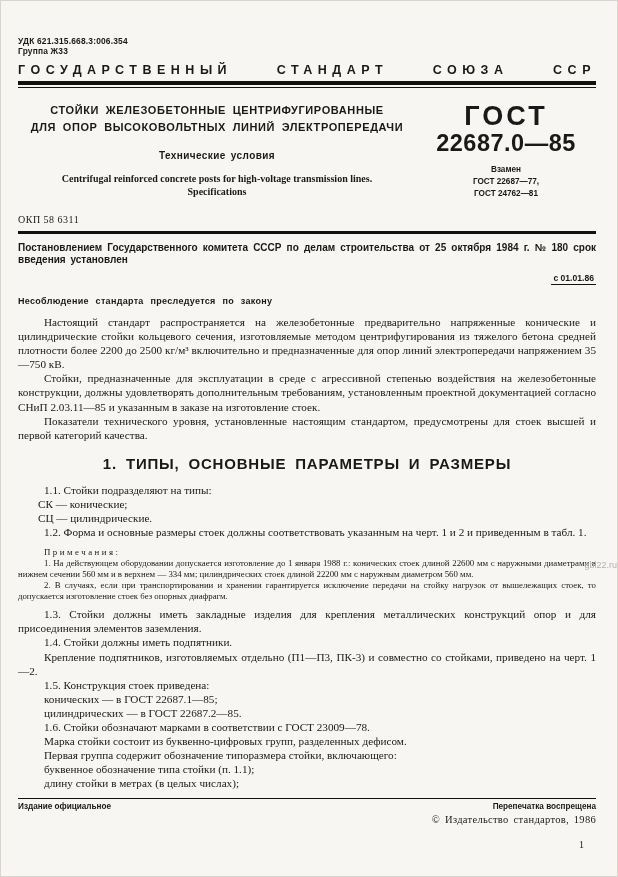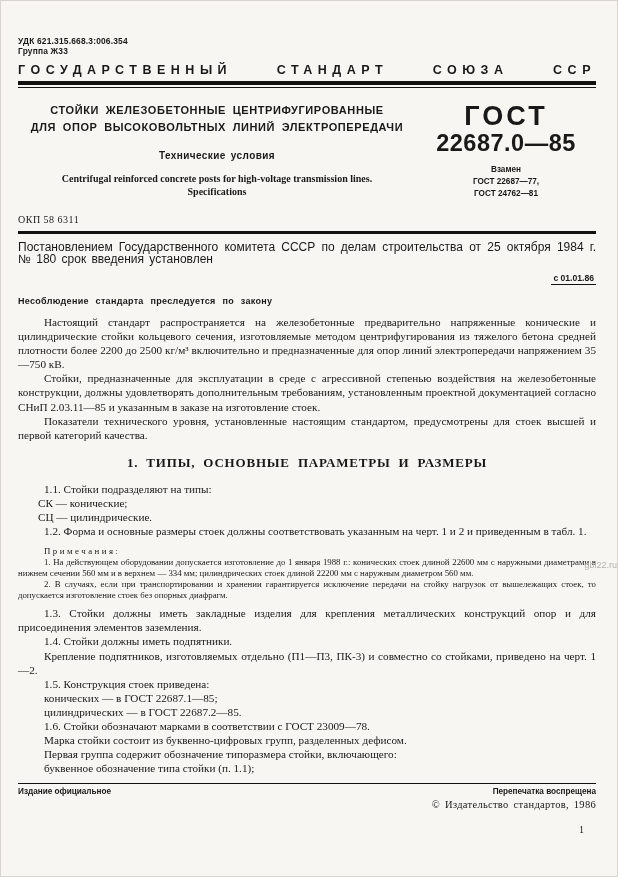--- a/index.html
+++ b/index.html
@@ -67,21 +67,21 @@
   }
   .vzamen{
     font-family:"Liberation Sans", sans-serif;
     font-weight:bold;font-size:8.2px;line-height:12px;
   }
   .vzamen-label{margin-top:7px;}
 
   
   .enact{
     font-family:"Liberation Sans", sans-serif;
-    font-weight:normal;font-size:12px;line-height:11.5px;
+    font-weight:bold;font-size:10px;line-height:11.5px;
     text-align:justify;margin:8px 0 0 0;word-spacing:2px;
   }
   .enact-date-row{text-align:right;margin-top:2px;}
   .enact-date{
     font-family:"Liberation Sans", sans-serif;
     font-weight:bold;font-size:8.6px;
     border-bottom:1.5px solid #121212;padding:0 2px 1px 2px;
   }
   .law{
     font-family:"Liberation Sans", sans-serif;
@@ -92,22 +92,22 @@
   
   .body-p{
     font-size:11.2px;line-height:14.1px;text-align:justify;
     margin:0;
   }
   .mt{margin-top:9px;}
   .indent{text-indent:26px;}
   .indent-sm{text-indent:20px;}
 
   .sec-head{
-    font-family:Liberation Serif, serif;
-    font-weight:bold;font-size:13px;letter-spacing:.8px;word-spacing:4px;
+    font-family:Liberation Sans, sans-serif;
+    font-weight:bold;font-size:15px;letter-spacing:.8px;word-spacing:4px;
     text-align:center;margin-top:13px;margin-bottom:11px;
   }
 
   .note-p{
     font-size:8.8px;line-height:11px;text-align:justify;margin:0;
   }
   .note-label{letter-spacing:2.5px;}
   .notes{margin-top:8px;margin-bottom:5px;}
 
   
@@ -192,20 +192,21 @@
   <p class="body-p indent">1.3. Стойки должны иметь закладные изделия для крепления металлических конструкций опор и для присоединения элементов заземления.</p>
   <p class="body-p indent">1.4. Стойки должны иметь подпятники.</p>
   <p class="body-p indent">Крепление подпятников, изготовляемых отдельно (П1—П3, ПК-3) и совместно со стойками, приведено на черт. 1—2.</p>
   <p class="body-p indent">1.5. Конструкция стоек приведена:</p>
   <p class="body-p indent">конических — в ГОСТ 22687.1—85;</p>
   <p class="body-p indent">цилиндрических — в ГОСТ 22687.2—85.</p>
   <p class="body-p indent">1.6. Стойки обозначают марками в соответствии с ГОСТ 23009—78.</p>
   <p class="body-p indent">Марка стойки состоит из буквенно-цифровых групп, разделенных дефисом.</p>
   <p class="body-p indent">Первая группа содержит обозначение типоразмера стойки, включающего:</p>
   <p class="body-p indent">буквенное обозначение типа стойки (п. 1.1);</p>
+  <p class="body-p indent">длину стойки в метрах (в целых числах);</p>
 
   <div class="footer-rule"></div>
   <div class="footer-row">
     <span>Издание официальное</span>
     <span>Перепечатка воспрещена</span>
   </div>
   <div class="copyright">© Издательство стандартов, 1986</div>
   <div class="page-num">1</div>
 
 </div>

